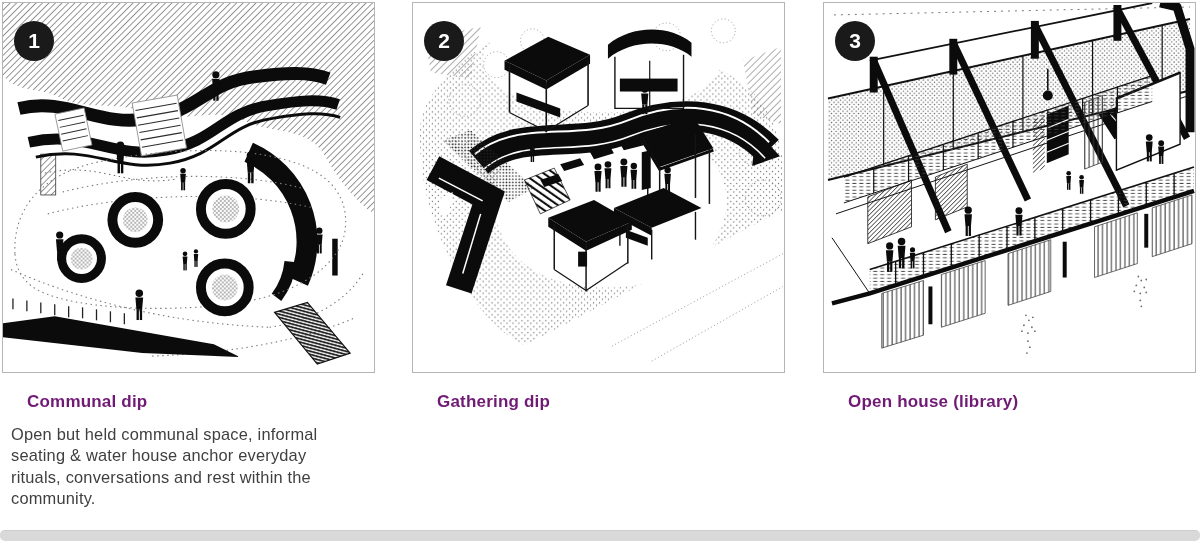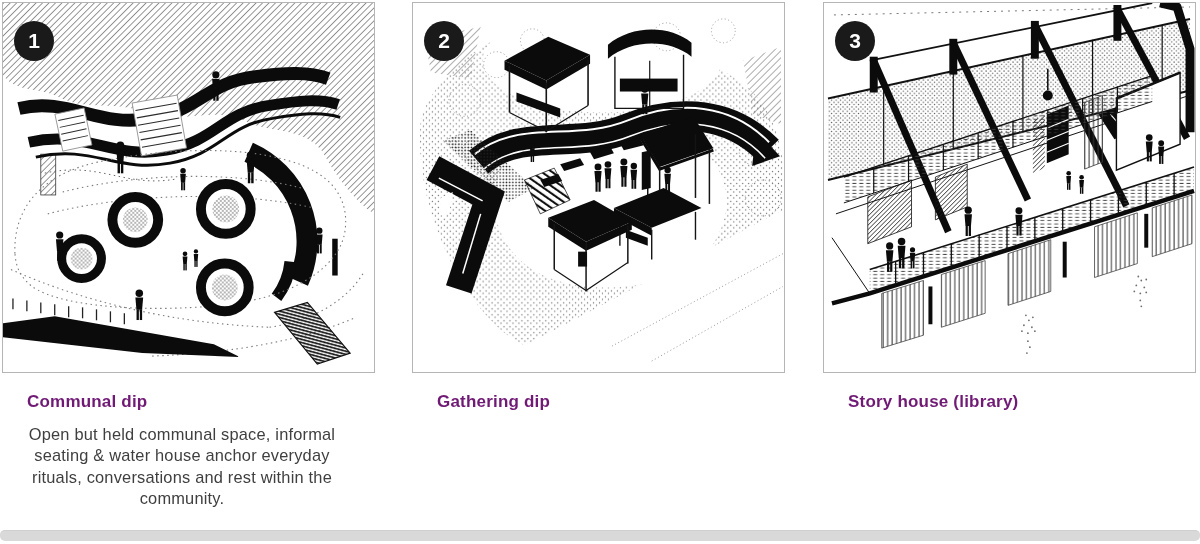--- a/index.html
+++ b/index.html
@@ -7,21 +7,21 @@
           font-family:"Liberation Sans",sans-serif;}
   .col{position:absolute;top:0;width:373px;}
   .frame{position:relative;margin-top:2px;width:373px;height:371px;border:1.5px solid #b5b5b5;
          box-sizing:border-box;background:#fff;}
   .frame svg{display:block;width:100%;height:100%;}
   .badge{position:absolute;top:18px;left:11px;width:40px;height:40px;border-radius:50%;
          background:#1a1a1a;color:#fff;display:flex;align-items:center;justify-content:center;
          font-size:21px;font-weight:700;}
   .title{margin:19px 0 0 25px;font-size:17px;font-weight:700;color:#701a75;letter-spacing:.2px;}
   .desc{margin:12px 0 0 9px;width:342px;font-size:16.4px;line-height:21.3px;color:#3f3f3f;
-        letter-spacing:.2px;text-align:center;}
+        letter-spacing:.2px;}
   .bottom-bar{position:absolute;left:0;top:530px;width:1200px;height:10px;background:#d9d9d9;
               border-radius:5px;border-top:1px solid #cfcfcf;}
 </style>
 </head>
 <body>
 
 <div class="canvas">
 
   <section class="col" style="left:2px">
     <div class="frame">
@@ -447,17 +447,17 @@
               <circle cx="6" cy="-1" r="0.9"></circle>
               <circle cx="0" cy="7" r="0.9"></circle>
             <circle cx="1" cy="13" r="0.9"></circle>
           </g>
         </g>
       </svg>
       <div class="badge">
         <span>3</span>
       </div>
     </div>
-    <h3 class="title">Story house (library)</h3>
+    <h3 class="title">Open house (library)</h3>
   </section>
 
   <div class="bottom-bar"></div>
 </div>
 
 </body></html>

